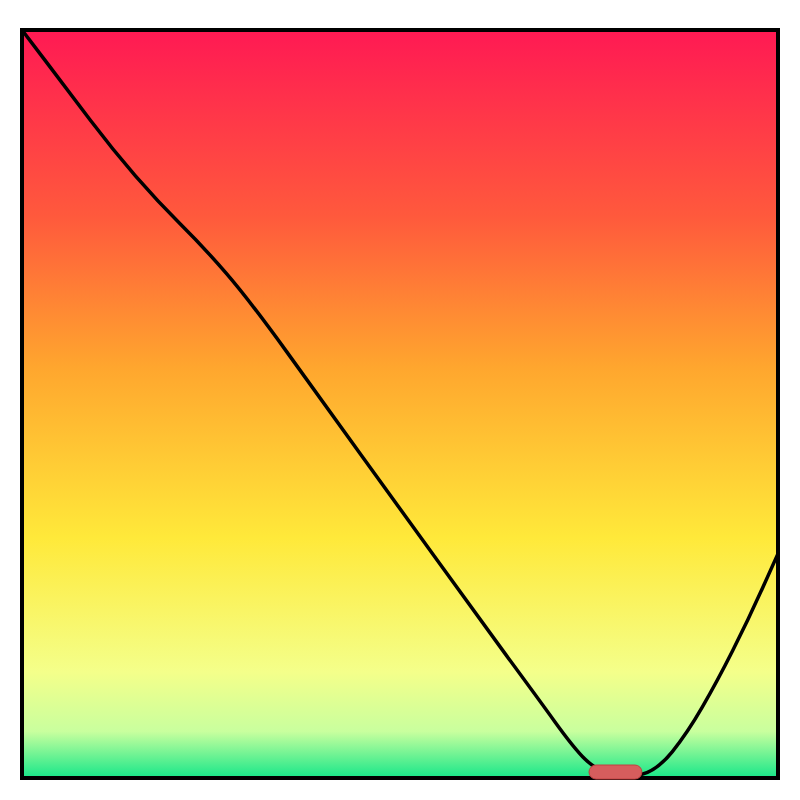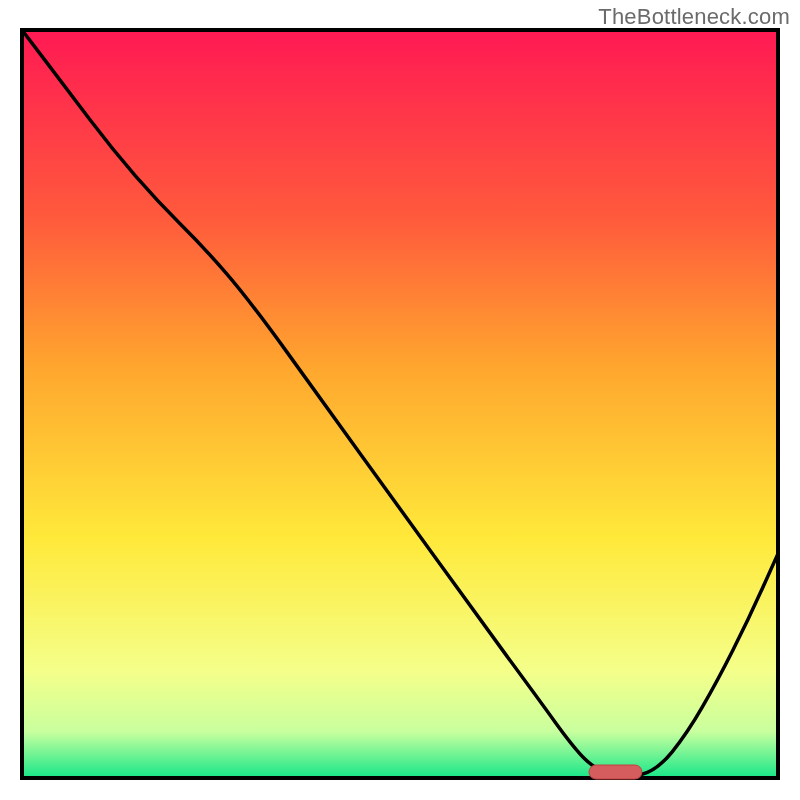--- a/index.html
+++ b/index.html
@@ -26,21 +26,20 @@
     font-size: 22px;
     font-weight: 500;
     color: #6b6b6b;
     letter-spacing: 0.2px;
   }
 </style>
 </head>
 <body>
 
 <div class="canvas-wrap">
-  <div class="watermark">TheBottleneck.com</div>
   <svg id="chart-svg" width="800" height="800" viewBox="0 0 800 800">
     <defs>
       <linearGradient id="bgGrad" x1="0" y1="0" x2="0" y2="1">
           <stop offset="0.00%" stop-color="#ff1a53"></stop>
           <stop offset="25.00%" stop-color="#ff5a3c"></stop>
           <stop offset="45.00%" stop-color="#ffa62e"></stop>
           <stop offset="68.00%" stop-color="#ffe93a"></stop>
           <stop offset="86.00%" stop-color="#f4ff8a"></stop>
           <stop offset="94.00%" stop-color="#c9ff9e"></stop>
           <stop offset="100.00%" stop-color="#1ee88a"></stop>

